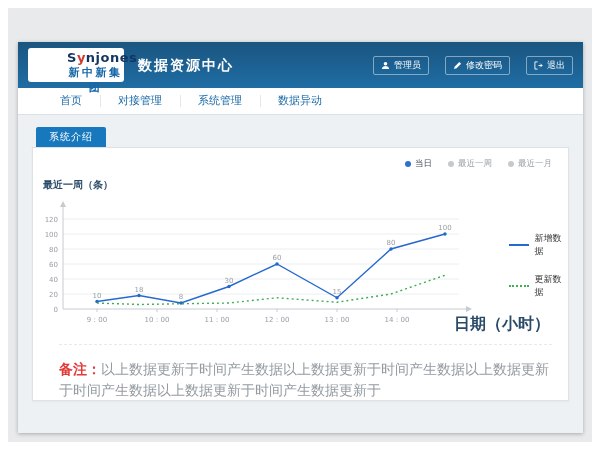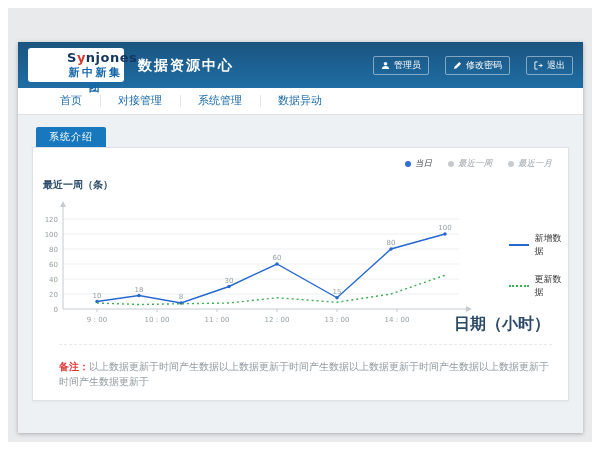--- a/index.html
+++ b/index.html
@@ -31,33 +31,33 @@
 
   
   .content{position:absolute;left:0;top:73px;width:565px;height:318px;}
   .tabs{position:absolute;left:18px;top:12px;display:flex;gap:8px;flex-direction:column;}
   .tab{height:20px;line-height:20px;padding:0 13px;font-size:10px;color:#fff;
     border-radius:2px 2px 0 0;cursor:pointer;letter-spacing:1px;background:#b9c0c6;}
   .card{position:absolute;left:14px;top:32px;width:537px;height:254px;background:#fff;
     border:1px solid #dee2e6;box-shadow:0 1px 2px rgba(0,0,0,.04);}
 
   .filters{position:absolute;top:10px;right:16px;display:flex;gap:16px;}
-  .f-item{display:flex;align-items:center;gap:4px;font-size:8.5px;color:#99a0a6;cursor:pointer;font-style:italic;}
+  .f-item{display:flex;align-items:center;gap:4px;font-size:8.5px;color:#99a0a6;cursor:pointer;}
   .f-item.active{color:#44505a;}
   .f-dot{width:6px;height:6px;border-radius:50%;background:#c6cacd;}
 
   .ylabel{position:absolute;left:10px;top:30px;font-size:10px;font-weight:bold;color:#2a4a68;}
   #chart{position:absolute;left:2px;top:46px;}
   .series-legend{position:absolute;left:476px;top:84px;}
   .sl-item{display:flex;align-items:center;gap:5px;margin-bottom:15px;font-size:9px;color:#333;}
   .sl-line{width:22px;height:0;border-top:2px solid #888;}
   .sl-line.dotted{border-top-style:dotted;}
   .xlabel{position:absolute;right:18px;top:166px;font-size:16px;font-weight:bold;color:#2a4a68;}
   .note{position:absolute;left:26px;right:16px;top:196px;border-top:1px dashed #e7eaec;
-    padding-top:14px;font-size:10px;line-height:1.5;color:#939ba1;}
+    padding-top:14px;font-size:14px;line-height:1.5;color:#939ba1;}
   .note .lbl{font-weight:bold;}
 </style>
 </head>
 <body>
 
 <div class="desk">
   <div class="app">
 
     <div class="hd">
       <div class="logo">

